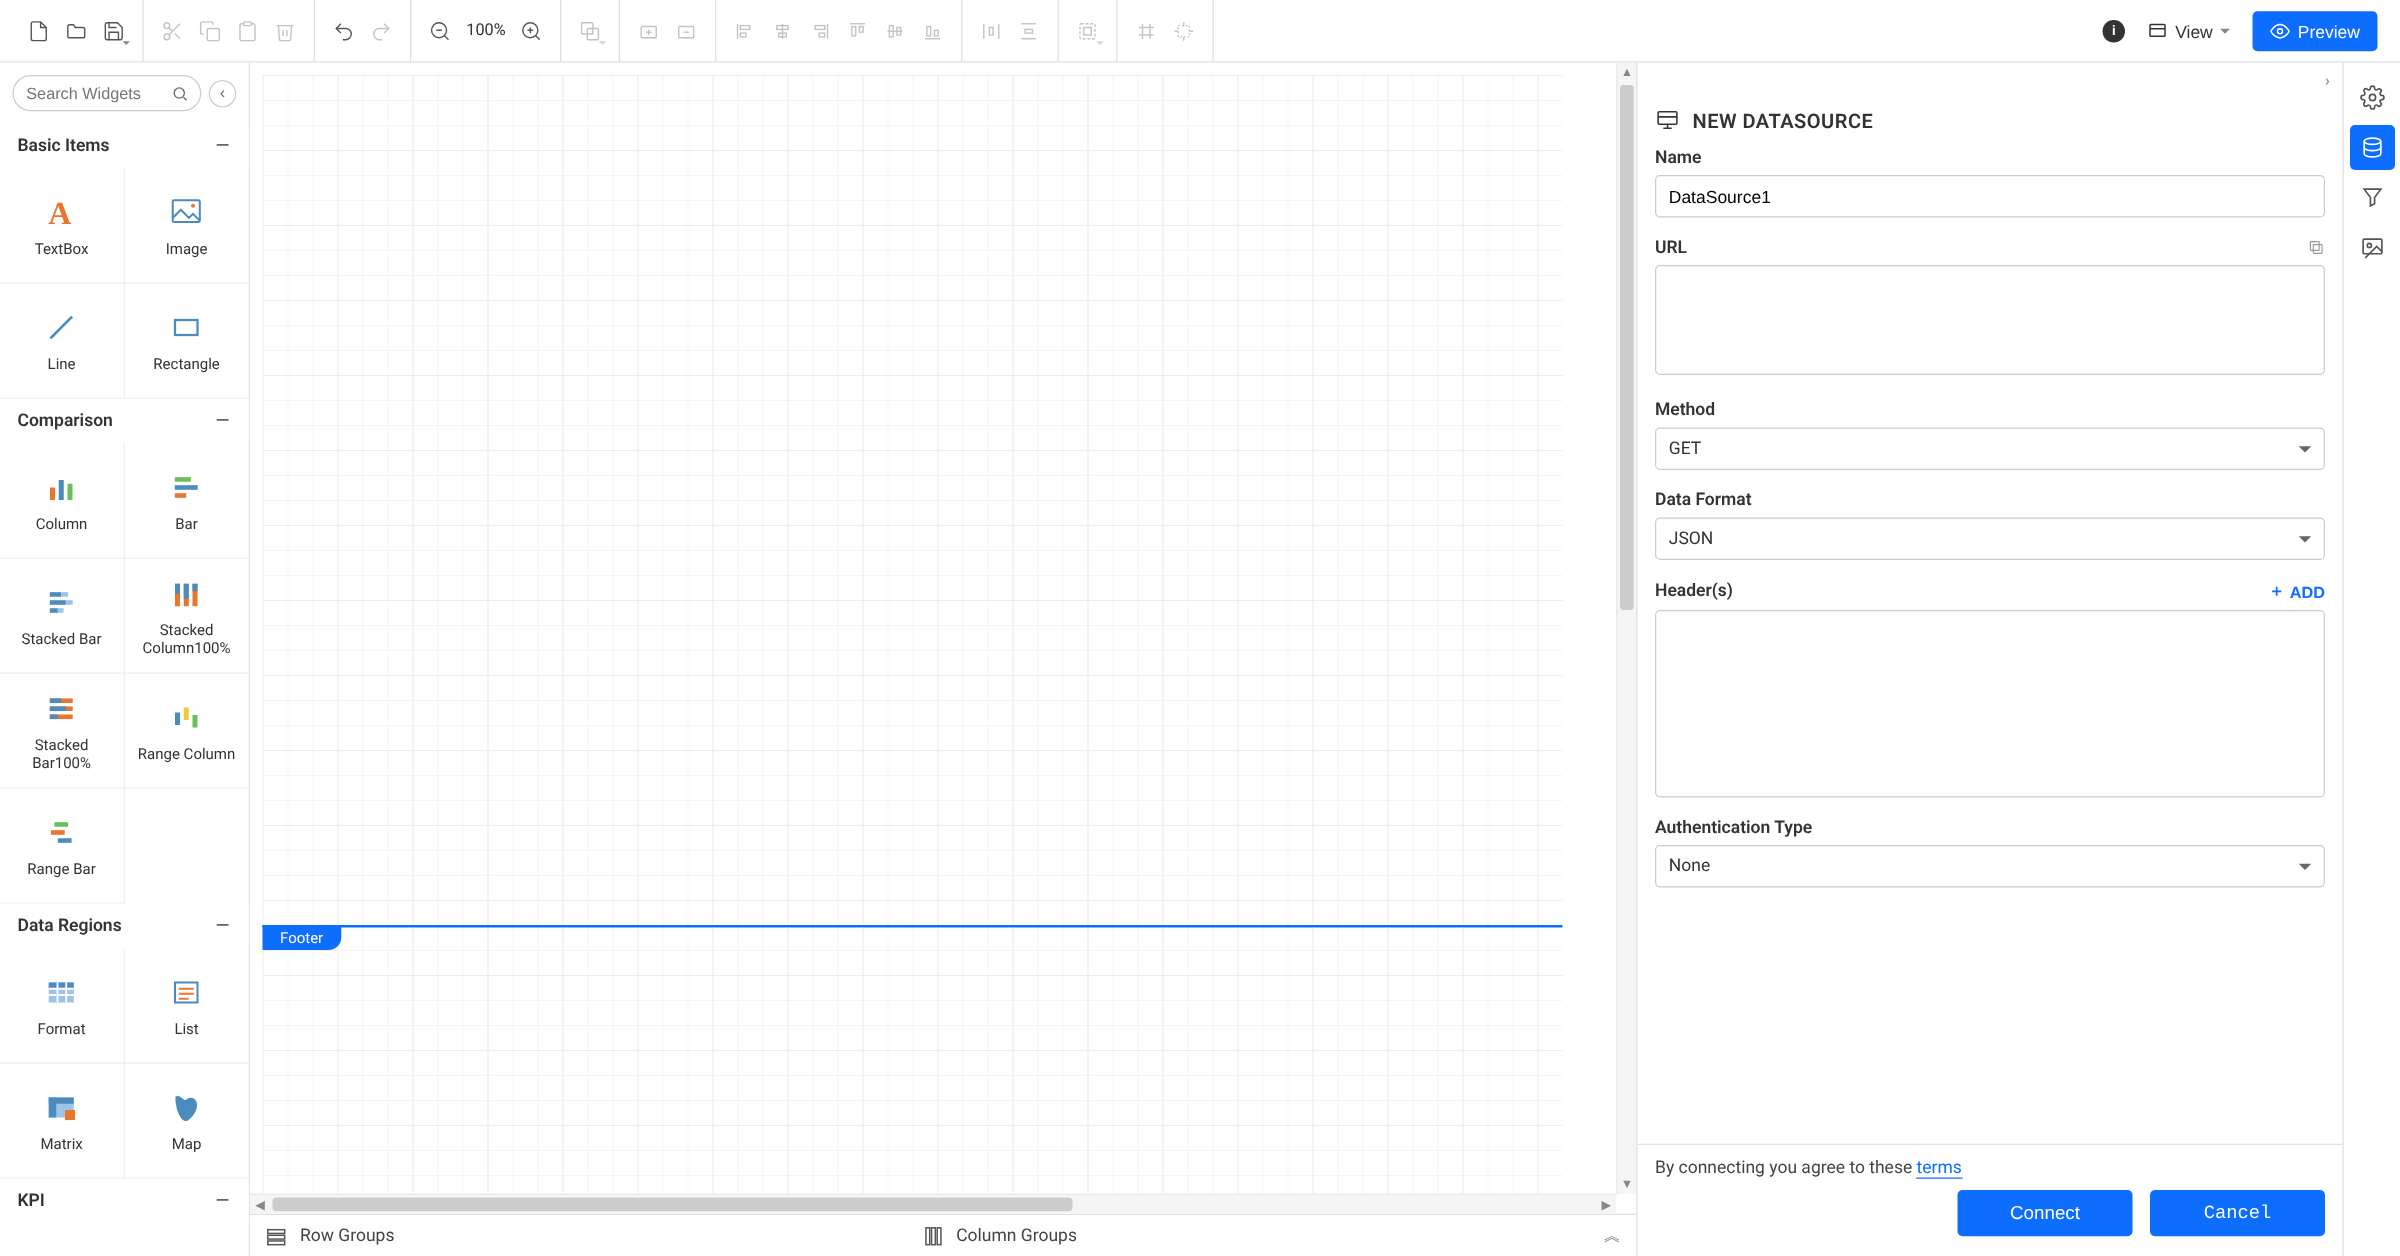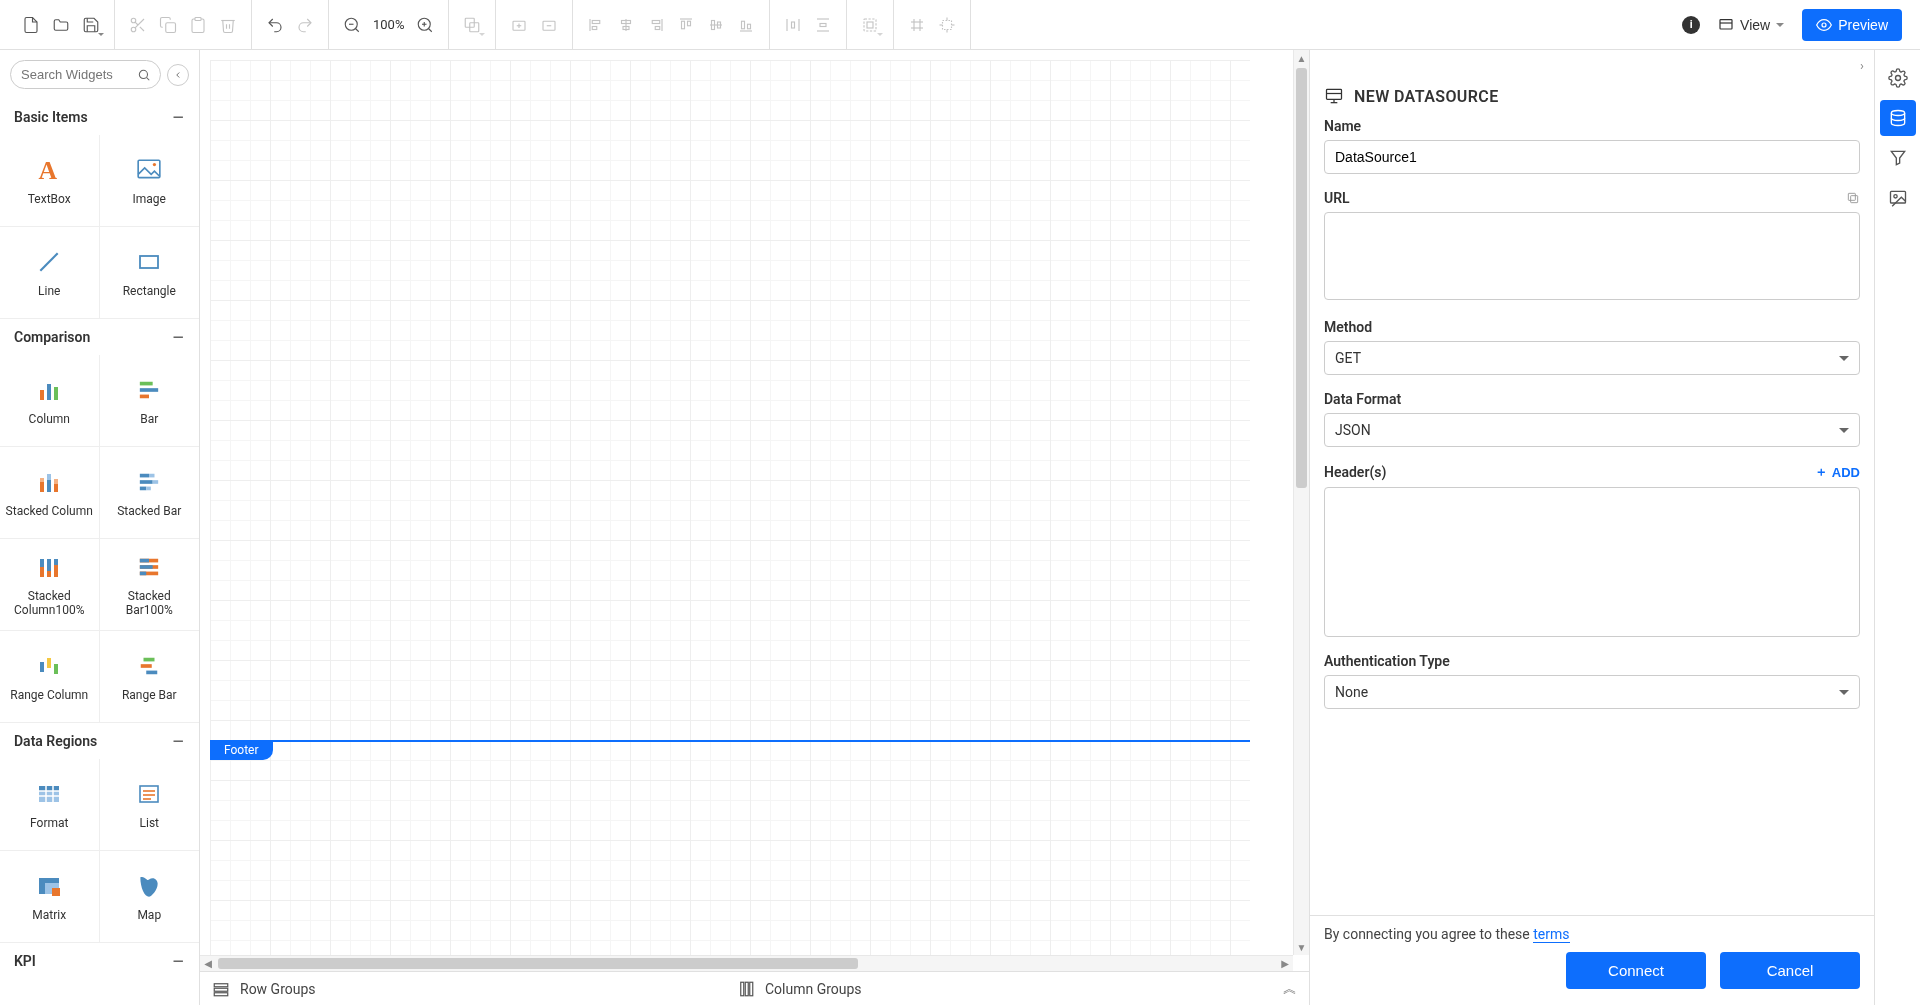--- a/index.html
+++ b/index.html
@@ -60,21 +60,21 @@
 .form-select { display: flex; justify-content: space-between; align-items: center; width: 100%; padding: 8px 10px; border: 1px solid #ccc; border-radius: 4px; font-size: 14px; background:#fff; cursor:pointer; }
 .form-select .caret { width: 0; height: 0; border-left: 5px solid transparent; border-right: 5px solid transparent; border-top: 5px solid #666; }
 .add-link { display: flex; align-items: center; gap: 4px; color: #0d6efd; font-weight: 600; font-size: 13px; border:none; background:transparent; cursor: pointer; }
 .url-copy { width: 14px; height: 14px; stroke:#999; fill:none; cursor:pointer; }
 .panel-footer { border-top: 1px solid #e0e0e0; padding: 10px 14px 16px; }
 .terms-row { font-size: 14px; color: #444; margin-bottom: 10px; }
 .terms-row a { color: #0d6efd; text-decoration: none; border-bottom: 1px solid #0d6efd; }
 .btn-row { display: flex; gap: 14px; justify-content: flex-end; }
 .btn { padding: 10px 0; width: 140px; border-radius: 4px; border: none; font-size: 15px; cursor: pointer; }
 .btn-primary { background: #0d6efd; color: #fff; margin-left: 20px; }
-.btn-secondary { background: #0d6efd; color: #fff; }
+.btn-secondary { background: #0d6efd; color: #fff; font-family: Liberation Mono, monospace; }
 .rail-right { width: 46px; border-left: 1px solid #e0e0e0; display: flex; flex-direction: column; align-items: center; padding-top: 10px; gap: 4px; }
 .rail-btn { width: 36px; height: 36px; display: flex; align-items: center; justify-content: center; border-radius: 4px; cursor: pointer; border:none; background:transparent; }
 .rail-btn svg { width: 20px; height: 20px; stroke: #555; fill: none; stroke-width: 1.6; }
 .rail-btn.active { background: #0d6efd; }
 .rail-btn.active svg { stroke: #fff; }
 .scrollbar-v { position:absolute; right:0; top:0; bottom:16px; width:16px; background:#f5f5f5; border-left:1px solid #e8e8e8;}
 .scrollbar-v .thumb { position:absolute; left:2px; right:2px; top:18px; height:420px; background:#ccc; border-radius:3px;}
 .scrollbar-v .arr { position:absolute; left:0; right:0; height:16px; display:flex; align-items:center; justify-content:center; color:#888; font-size:10px;}
 .scrollbar-h { position:absolute; left:0; right:16px; bottom:0; height:16px; background:#f5f5f5; border-top:1px solid #e8e8e8;}
 .scrollbar-h .thumb { position:absolute; top:2px; bottom:2px; left:18px; width:640px; background:#ccc; border-radius:3px;}
@@ -380,33 +380,20 @@
               <svg width="30" height="22" viewBox="0 0 24 24">
                 <rect x="2" y="3" width="14" height="4" fill="#6bbf59"></rect>
                 <rect x="2" y="10" width="20" height="4" fill="#4b8bbe"></rect>
                 <rect x="2" y="17" width="10" height="4" fill="#e8762d"></rect>
               </svg>
             </div>
           <span>Bar</span>
         </div>
         <div class="widget-item">
           <div class="wicon">
-              <svg width="30" height="24" viewBox="0 0 24 24">
-                <rect x="3" y="12" width="4" height="10" fill="#e8762d"></rect>
-                <rect x="3" y="8" width="4" height="4" fill="#f4b183"></rect>
-                <rect x="10" y="10" width="4" height="12" fill="#4b8bbe"></rect>
-                <rect x="10" y="4" width="4" height="6" fill="#9dc3e6"></rect>
-                <rect x="17" y="14" width="4" height="8" fill="#e8762d"></rect>
-                <rect x="17" y="9" width="4" height="5" fill="#f4b183"></rect>
-              </svg>
-            </div>
-          <span>Stacked Column</span>
-        </div>
-        <div class="widget-item">
-          <div class="wicon">
               <svg width="30" height="22" viewBox="0 0 24 24">
                 <rect x="2" y="3" width="10" height="4" fill="#4b8bbe"></rect>
                 <rect x="12" y="3" width="6" height="4" fill="#9dc3e6"></rect>
                 <rect x="2" y="10" width="14" height="4" fill="#4b8bbe"></rect>
                 <rect x="16" y="10" width="6" height="4" fill="#9dc3e6"></rect>
                 <rect x="2" y="17" width="7" height="4" fill="#4b8bbe"></rect>
                 <rect x="9" y="17" width="5" height="4" fill="#9dc3e6"></rect>
               </svg>
             </div>
           <span>Stacked Bar</span>

